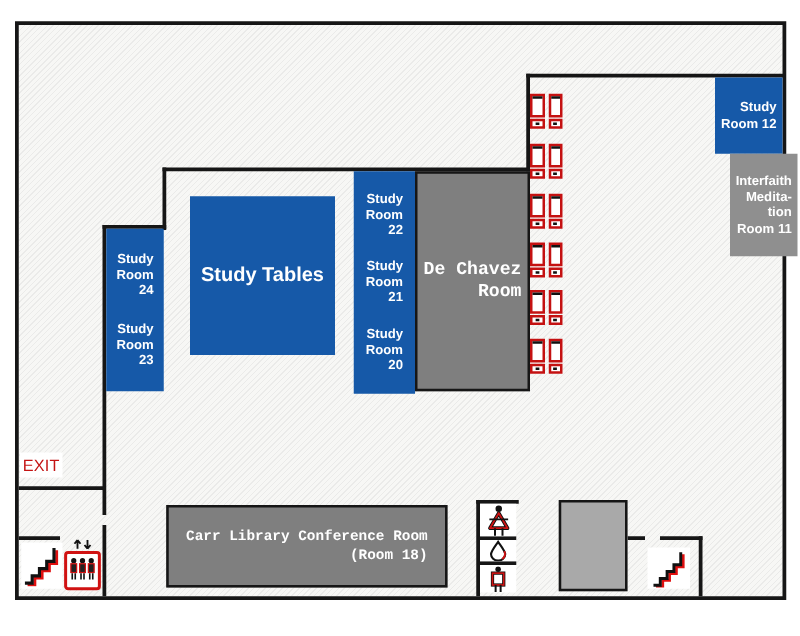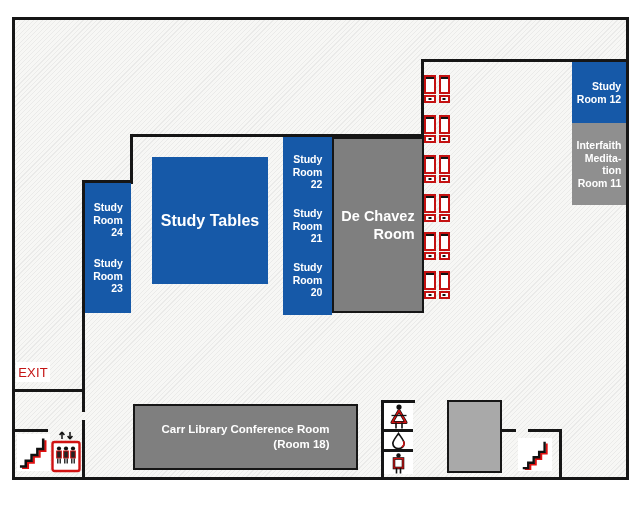--- a/index.html
+++ b/index.html
@@ -11,22 +11,22 @@
   .plan{
     position:absolute;left:12px;top:17px;width:617px;height:463px;
     box-sizing:border-box;border:3px solid #161616;
     background-color:#f7f7f5;
     background-image:repeating-linear-gradient(135deg, rgba(0,0,0,0.05) 0 .8px, transparent .8px 3.2px);
   }
   .wall{position:absolute;background:#161616;}
   
   .room{position:absolute;box-sizing:border-box;display:flex;align-items:center;justify-content:center;}
   .room.blue{background:#1659a8;}
-  .room.gray{background:#7f7f7f;border:2px solid #161616;}
-  .room.gray-flat{background:#8f8f8f;}
+  .room.gray{background:#7f7f7f;border:2px solid #161616;font-family:Liberation Mono, monospace;}
+  .room.gray-flat{background:#8f8f8f;margin-left:12px;}
   .room.gray-light{background:#a9a9a9;border:2px solid #161616;}
   .room-label{color:#fff;font-weight:bold;text-align:right;white-space:pre-line;}
   .lbl-sm{font-size:10.5px;line-height:12.5px;}
   .lbl-md{font-size:14.5px;line-height:18px;}
   .lbl-lg{font-size:16px;line-height:18px;}
   .lbl-carr{font-size:11.5px;line-height:15px;}
   .stack{flex-direction:column;justify-content:space-evenly;}
   
   .exit{
     position:absolute;left:16px;top:362px;width:34px;height:20px;background:#fff;

